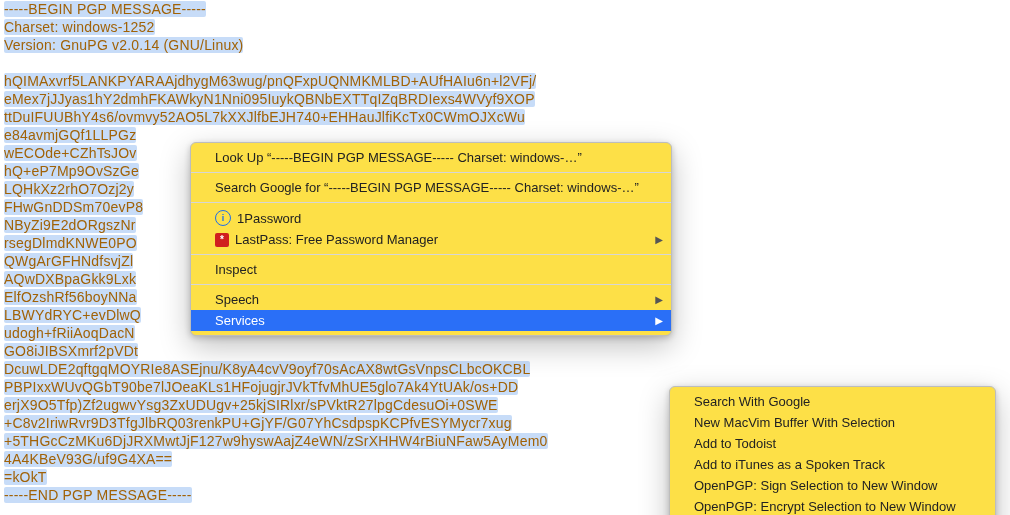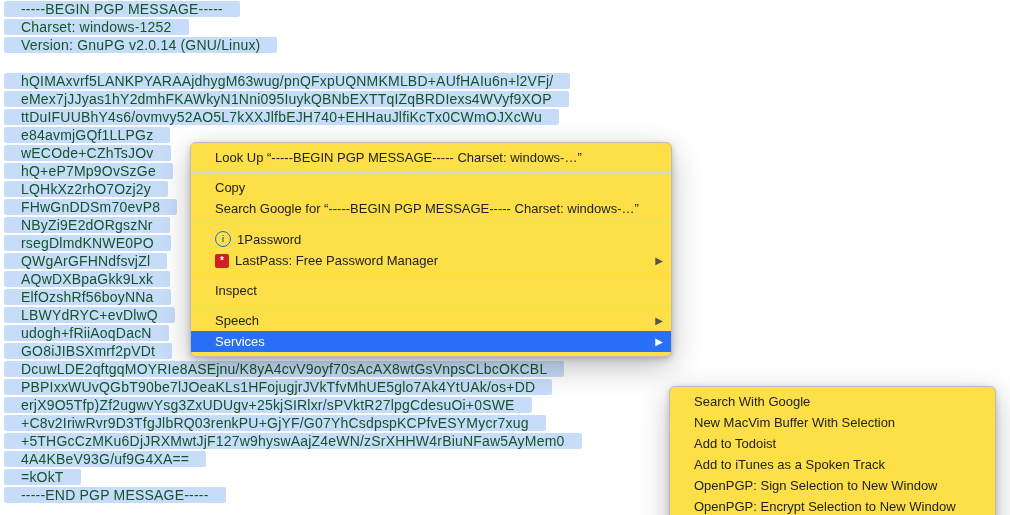--- a/index.html
+++ b/index.html
@@ -19,22 +19,22 @@
     color: #3a4d8f;
     font-size: 14px;
     line-height: 18px;
     letter-spacing: 0.2px;
     white-space: pre-wrap;
     word-break: break-all;
   }
   #pgp-container span.sel {
     display: inline;
     background: #c7dcf8;
-    color: #14532d;
-    padding: 0 17px;
+    color: #a16207;
+    padding: 0 0;
     border-radius: 2px;
   }
 
   
   .menu {
     position: absolute;
     background: #fde047;
     border: 1px solid #bdbdbd;
     border-radius: 6px;
     box-shadow: 0 10px 30px rgba(0,0,0,0.25), 0 2px 6px rgba(0,0,0,0.2);
@@ -102,23 +102,20 @@
 <body>
 
 <div id="pgp-container"><div><span class="sel">-----BEGIN PGP MESSAGE-----</span></div><div><span class="sel">Charset: windows-1252</span></div><div><span class="sel">Version: GnuPG v2.0.14 (GNU/Linux)</span></div><div>&nbsp;</div><div><span class="sel">hQIMAxvrf5LANKPYARAAjdhygM63wug/pnQFxpUQNMKMLBD+AUfHAIu6n+l2VFj/</span></div><div><span class="sel">eMex7jJJyas1hY2dmhFKAWkyN1Nni095IuykQBNbEXTTqIZqBRDIexs4WVyf9XOP</span></div><div><span class="sel">ttDuIFUUBhY4s6/ovmvy52AO5L7kXXJlfbEJH740+EHHauJlfiKcTx0CWmOJXcWu</span></div><div><span class="sel">e84avmjGQf1LLPGz</span></div><div><span class="sel">wECOde+CZhTsJOv</span></div><div><span class="sel">hQ+eP7Mp9OvSzGe</span></div><div><span class="sel">LQHkXz2rhO7Ozj2y</span></div><div><span class="sel">FHwGnDDSm70evP8</span></div><div><span class="sel">NByZi9E2dORgszNr</span></div><div><span class="sel">rsegDlmdKNWE0PO</span></div><div><span class="sel">QWgArGFHNdfsvjZl</span></div><div><span class="sel">AQwDXBpaGkk9Lxk</span></div><div><span class="sel">ElfOzshRf56boyNNa</span></div><div><span class="sel">LBWYdRYC+evDlwQ</span></div><div><span class="sel">udogh+fRiiAoqDacN</span></div><div><span class="sel">GO8iJIBSXmrf2pVDt</span></div><div><span class="sel">DcuwLDE2qftgqMOYRIe8ASEjnu/K8yA4cvV9oyf70sAcAX8wtGsVnpsCLbcOKCBL</span></div><div><span class="sel">PBPIxxWUvQGbT90be7lJOeaKLs1HFojugjrJVkTfvMhUE5glo7Ak4YtUAk/os+DD</span></div><div><span class="sel">erjX9O5Tfp)Zf2ugwvYsg3ZxUDUgv+25kjSIRlxr/sPVktR27lpgCdesuOi+0SWE</span></div><div><span class="sel">+C8v2IriwRvr9D3TfgJlbRQ03renkPU+GjYF/G07YhCsdpspKCPfvESYMycr7xug</span></div><div><span class="sel">+5THGcCzMKu6DjJRXMwtJjF127w9hyswAajZ4eWN/zSrXHHW4rBiuNFaw5AyMem0</span></div><div><span class="sel">4A4KBeV93G/uf9G4XA==</span></div><div><span class="sel">=kOkT</span></div><div><span class="sel">-----END PGP MESSAGE-----</span></div></div>
 
 <div id="ctx-main" class="menu">
   <div class="item">
     <span>Look Up “-----BEGIN PGP MESSAGE-----  Charset: windows-…”</span>
   </div>
   <hr class="sep">
   <div class="item">
-    <span>Copy</span>
-  </div>
-  <div class="item">
     <span>Search Google for “-----BEGIN PGP MESSAGE-----  Charset: windows-…”</span>
   </div>
   <hr class="sep">
   <div class="item">
     <span class="icon-1pw">i</span>
     <span>1Password</span>
   </div>
   <div class="item">
     <span class="icon-lp">*</span>
     <span>LastPass: Free Password Manager</span>

